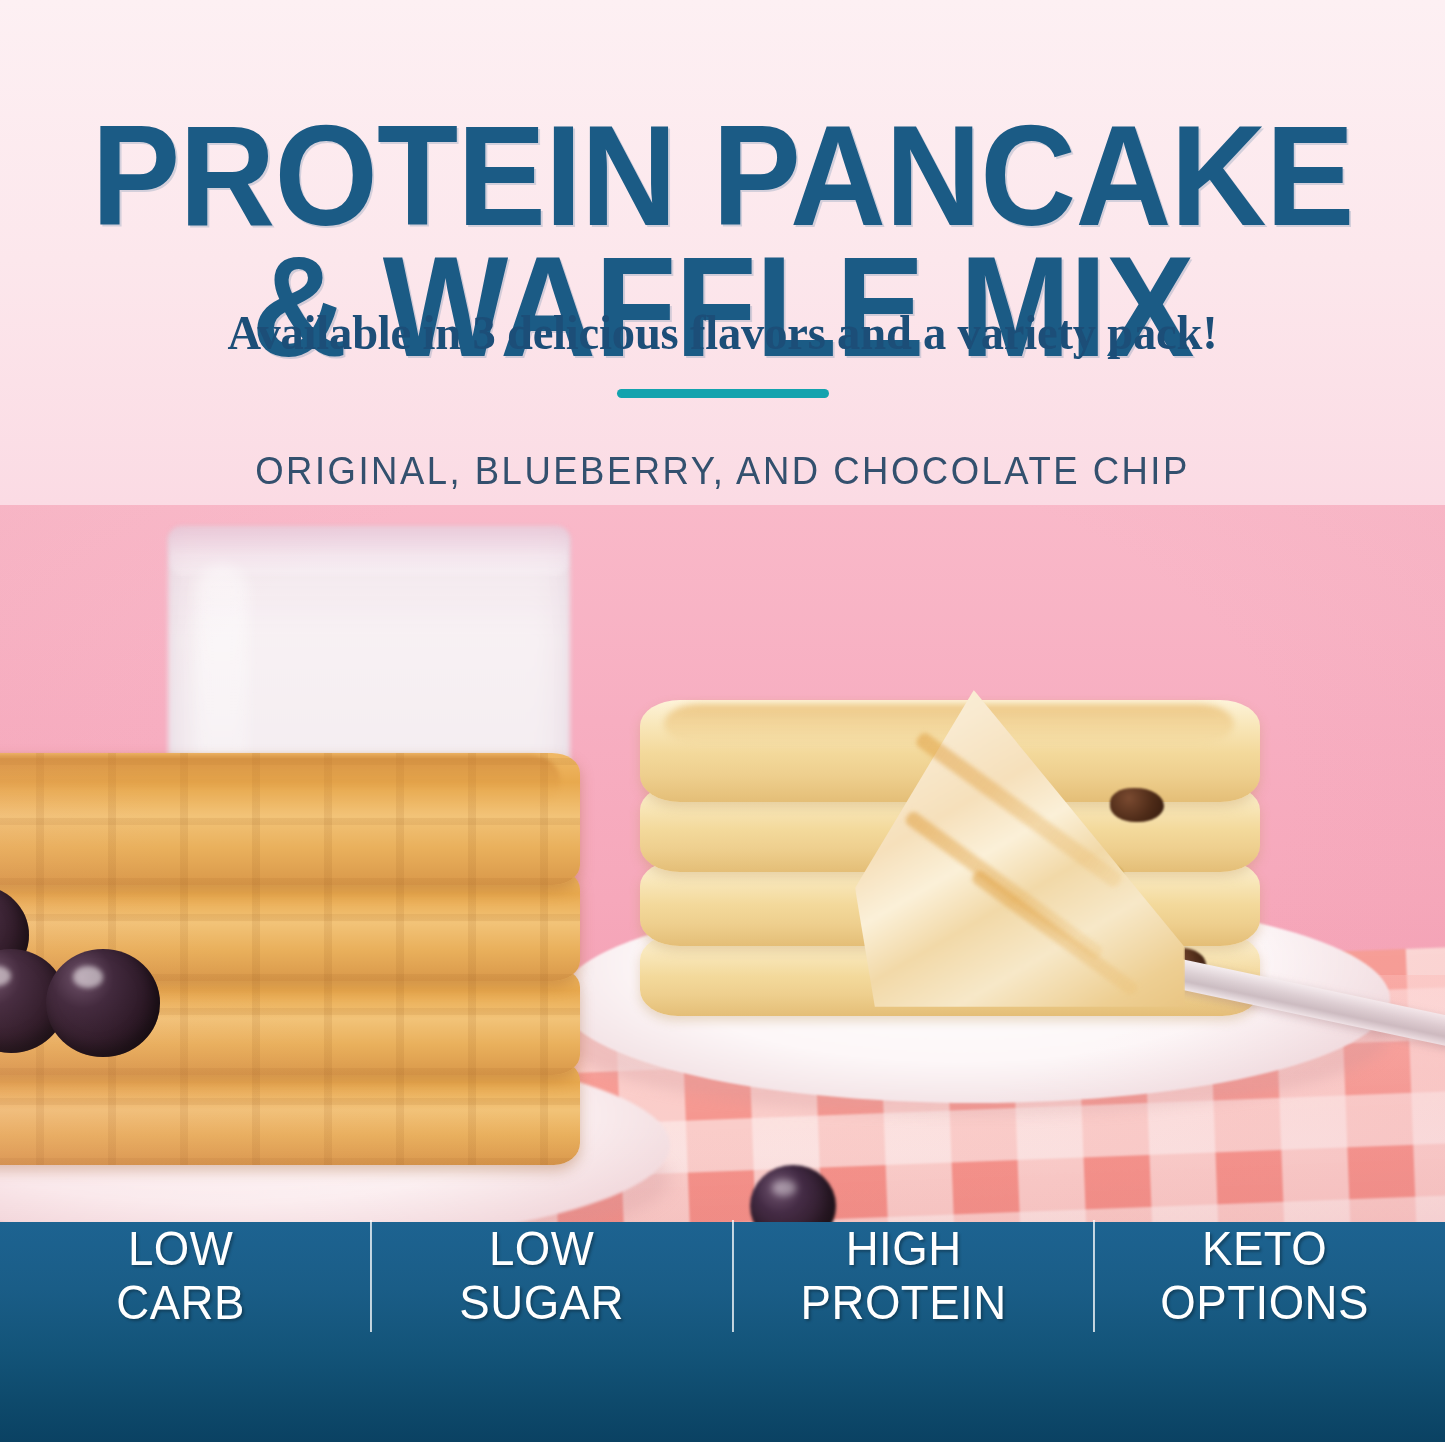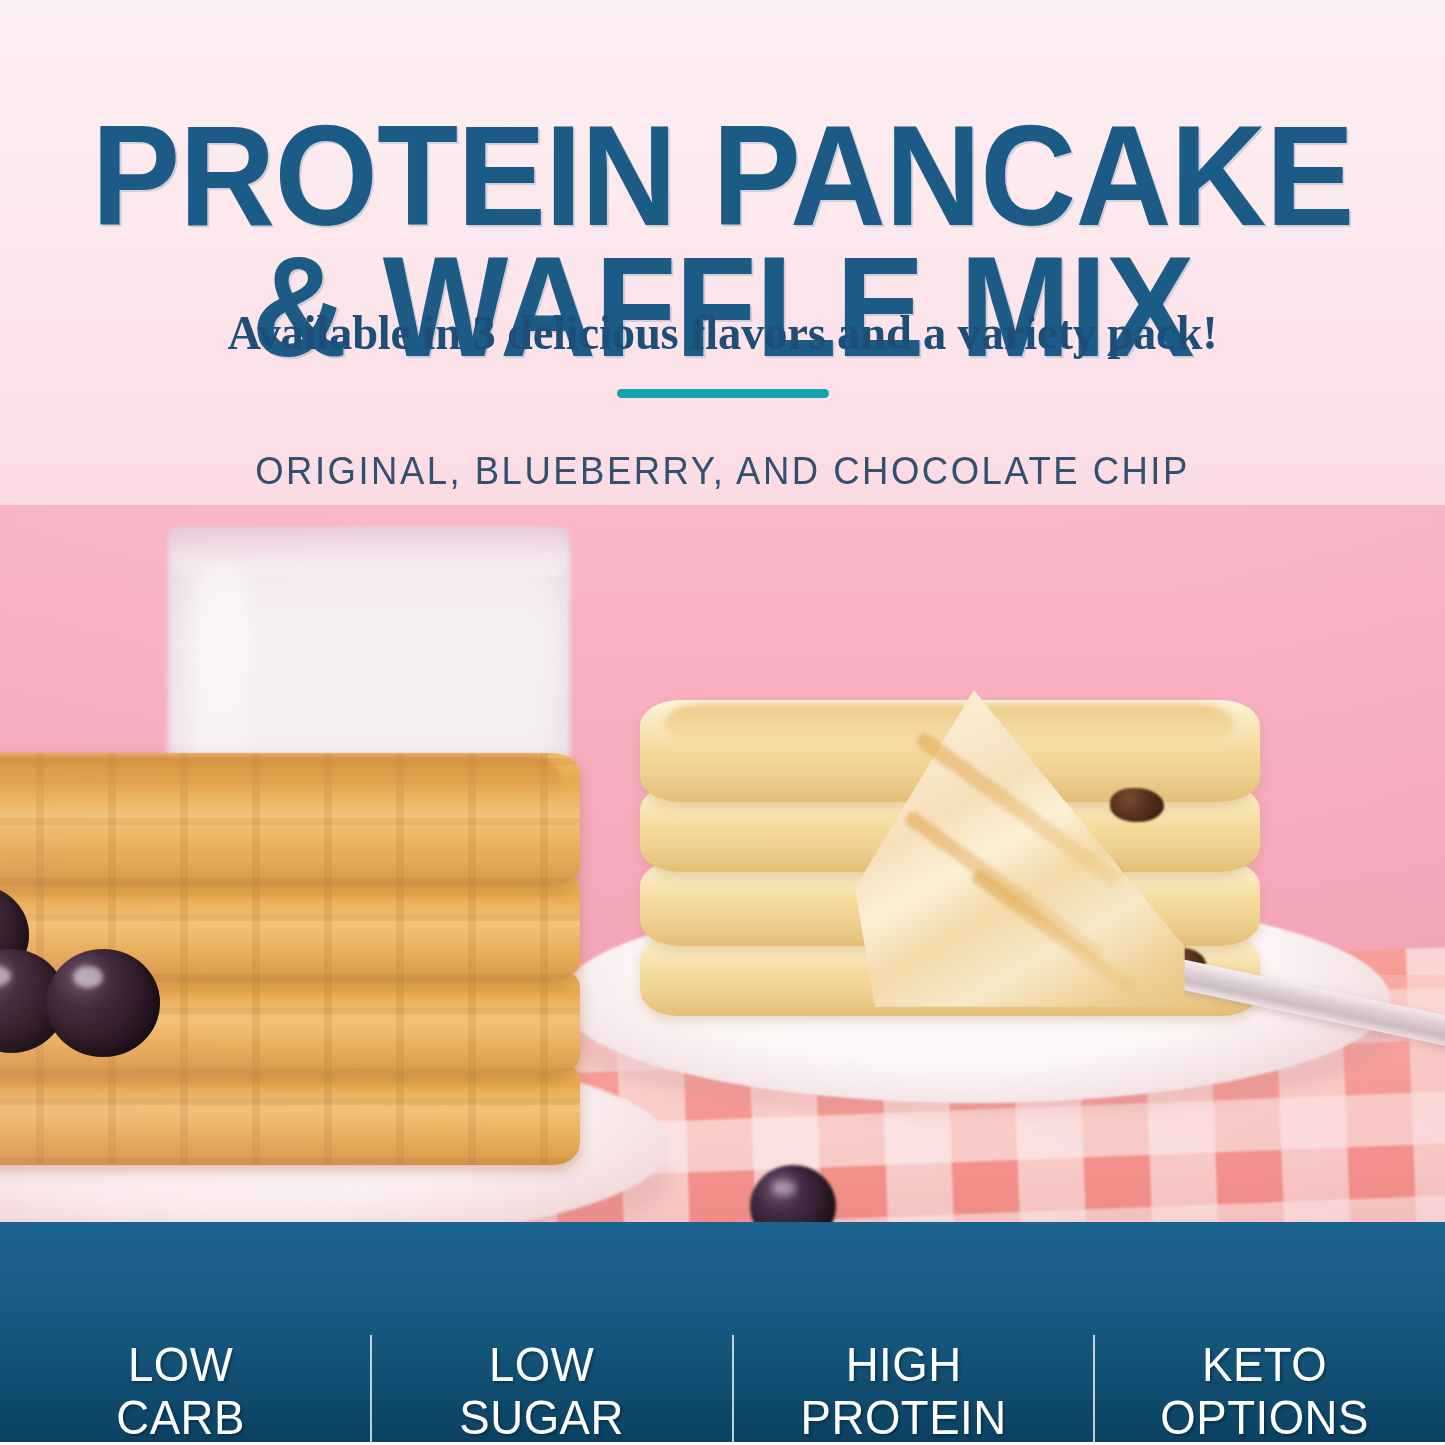--- a/index.html
+++ b/index.html
@@ -407,21 +407,21 @@
     top: 1222px;
     width: 1445px;
     height: 223px;
     background: linear-gradient(180deg,
         #1d6391 0%,
         #1a5d87 30%,
         #135479 58%,
         #0e4a6c 80%,
         #0a4162 100%);
     display: flex;
-    align-items: flex-end;
+    align-items: flex-start;
   }
   .benefit {
     flex: 1 1 0;
     position: relative;
     text-align: center;
     color: #ffffff;
     font-family: "Liberation Sans", sans-serif;
     font-weight: 300;
     font-size: 48px;
     line-height: 1.12;

